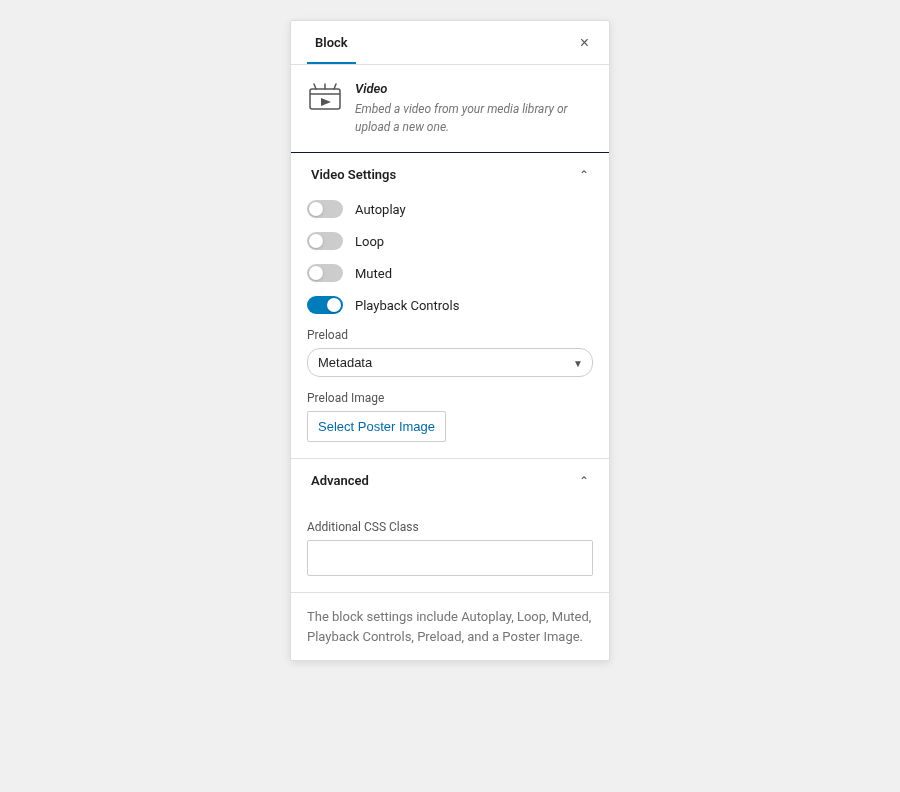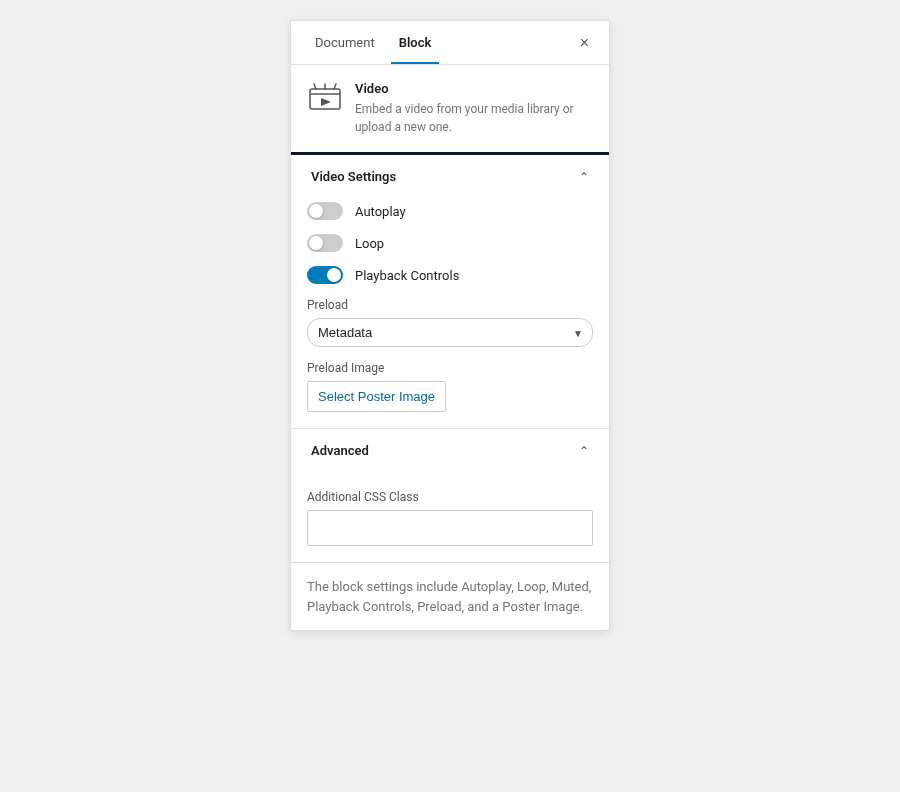--- a/index.html
+++ b/index.html
@@ -62,21 +62,22 @@
       cursor: pointer;
       padding: 4px;
       line-height: 1;
     }
 
     
     .block-info {
       display: flex;
       align-items: flex-start;
       padding: 16px;
-      border-bottom: 3px solid #0f172a;
+      border-bottom: 1px solid #0f172a;
+      font-style: italic;
     }
 
     .block-icon {
       width: 36px;
       height: 36px;
       margin-right: 12px;
       flex-shrink: 0;
       color: #555;
     }
 
@@ -244,21 +245,20 @@
       color: #757575;
       line-height: 1.5;
     }
   </style>
 </head>
 <body>
 
 <div class="panel">
 
   <div class="tabs-header">
-    <div class="tab">Document</div>
     <div class="tab active">Block</div>
     <button class="close-btn">×</button>
   </div>
 
   <div class="block-info">
     <div class="block-icon">
       <svg width="36" height="36" viewBox="0 0 36 36" fill="none" xmlns="http://www.w3.org/2000/svg">
         <rect x="3" y="8" width="30" height="20" rx="2" stroke="#555" stroke-width="1.5" fill="none"></rect>
         <path d="M3 13 L33 13" stroke="#555" stroke-width="1.5"></path>
         <path d="M9 8 L7 3" stroke="#555" stroke-width="1.5" stroke-linecap="round"></path>
@@ -291,20 +291,28 @@
 
       <div class="toggle-row">
         <div class="toggle">
           <div class="toggle-track">
             <div class="toggle-thumb"></div>
           </div>
         </div>
         <span class="toggle-label">Loop</span>
       </div>
 
+      <div class="toggle-row">
+        <div class="toggle">
+          <div class="toggle-track">
+            <div class="toggle-thumb"></div>
+          </div>
+        </div>
+        <span class="toggle-label">Muted</span>
+      </div>
 
       <div class="toggle-row">
         <div class="toggle">
           <div class="toggle-track on">
             <div class="toggle-thumb"></div>
           </div>
         </div>
         <span class="toggle-label">Playback Controls</span>
       </div>
 

